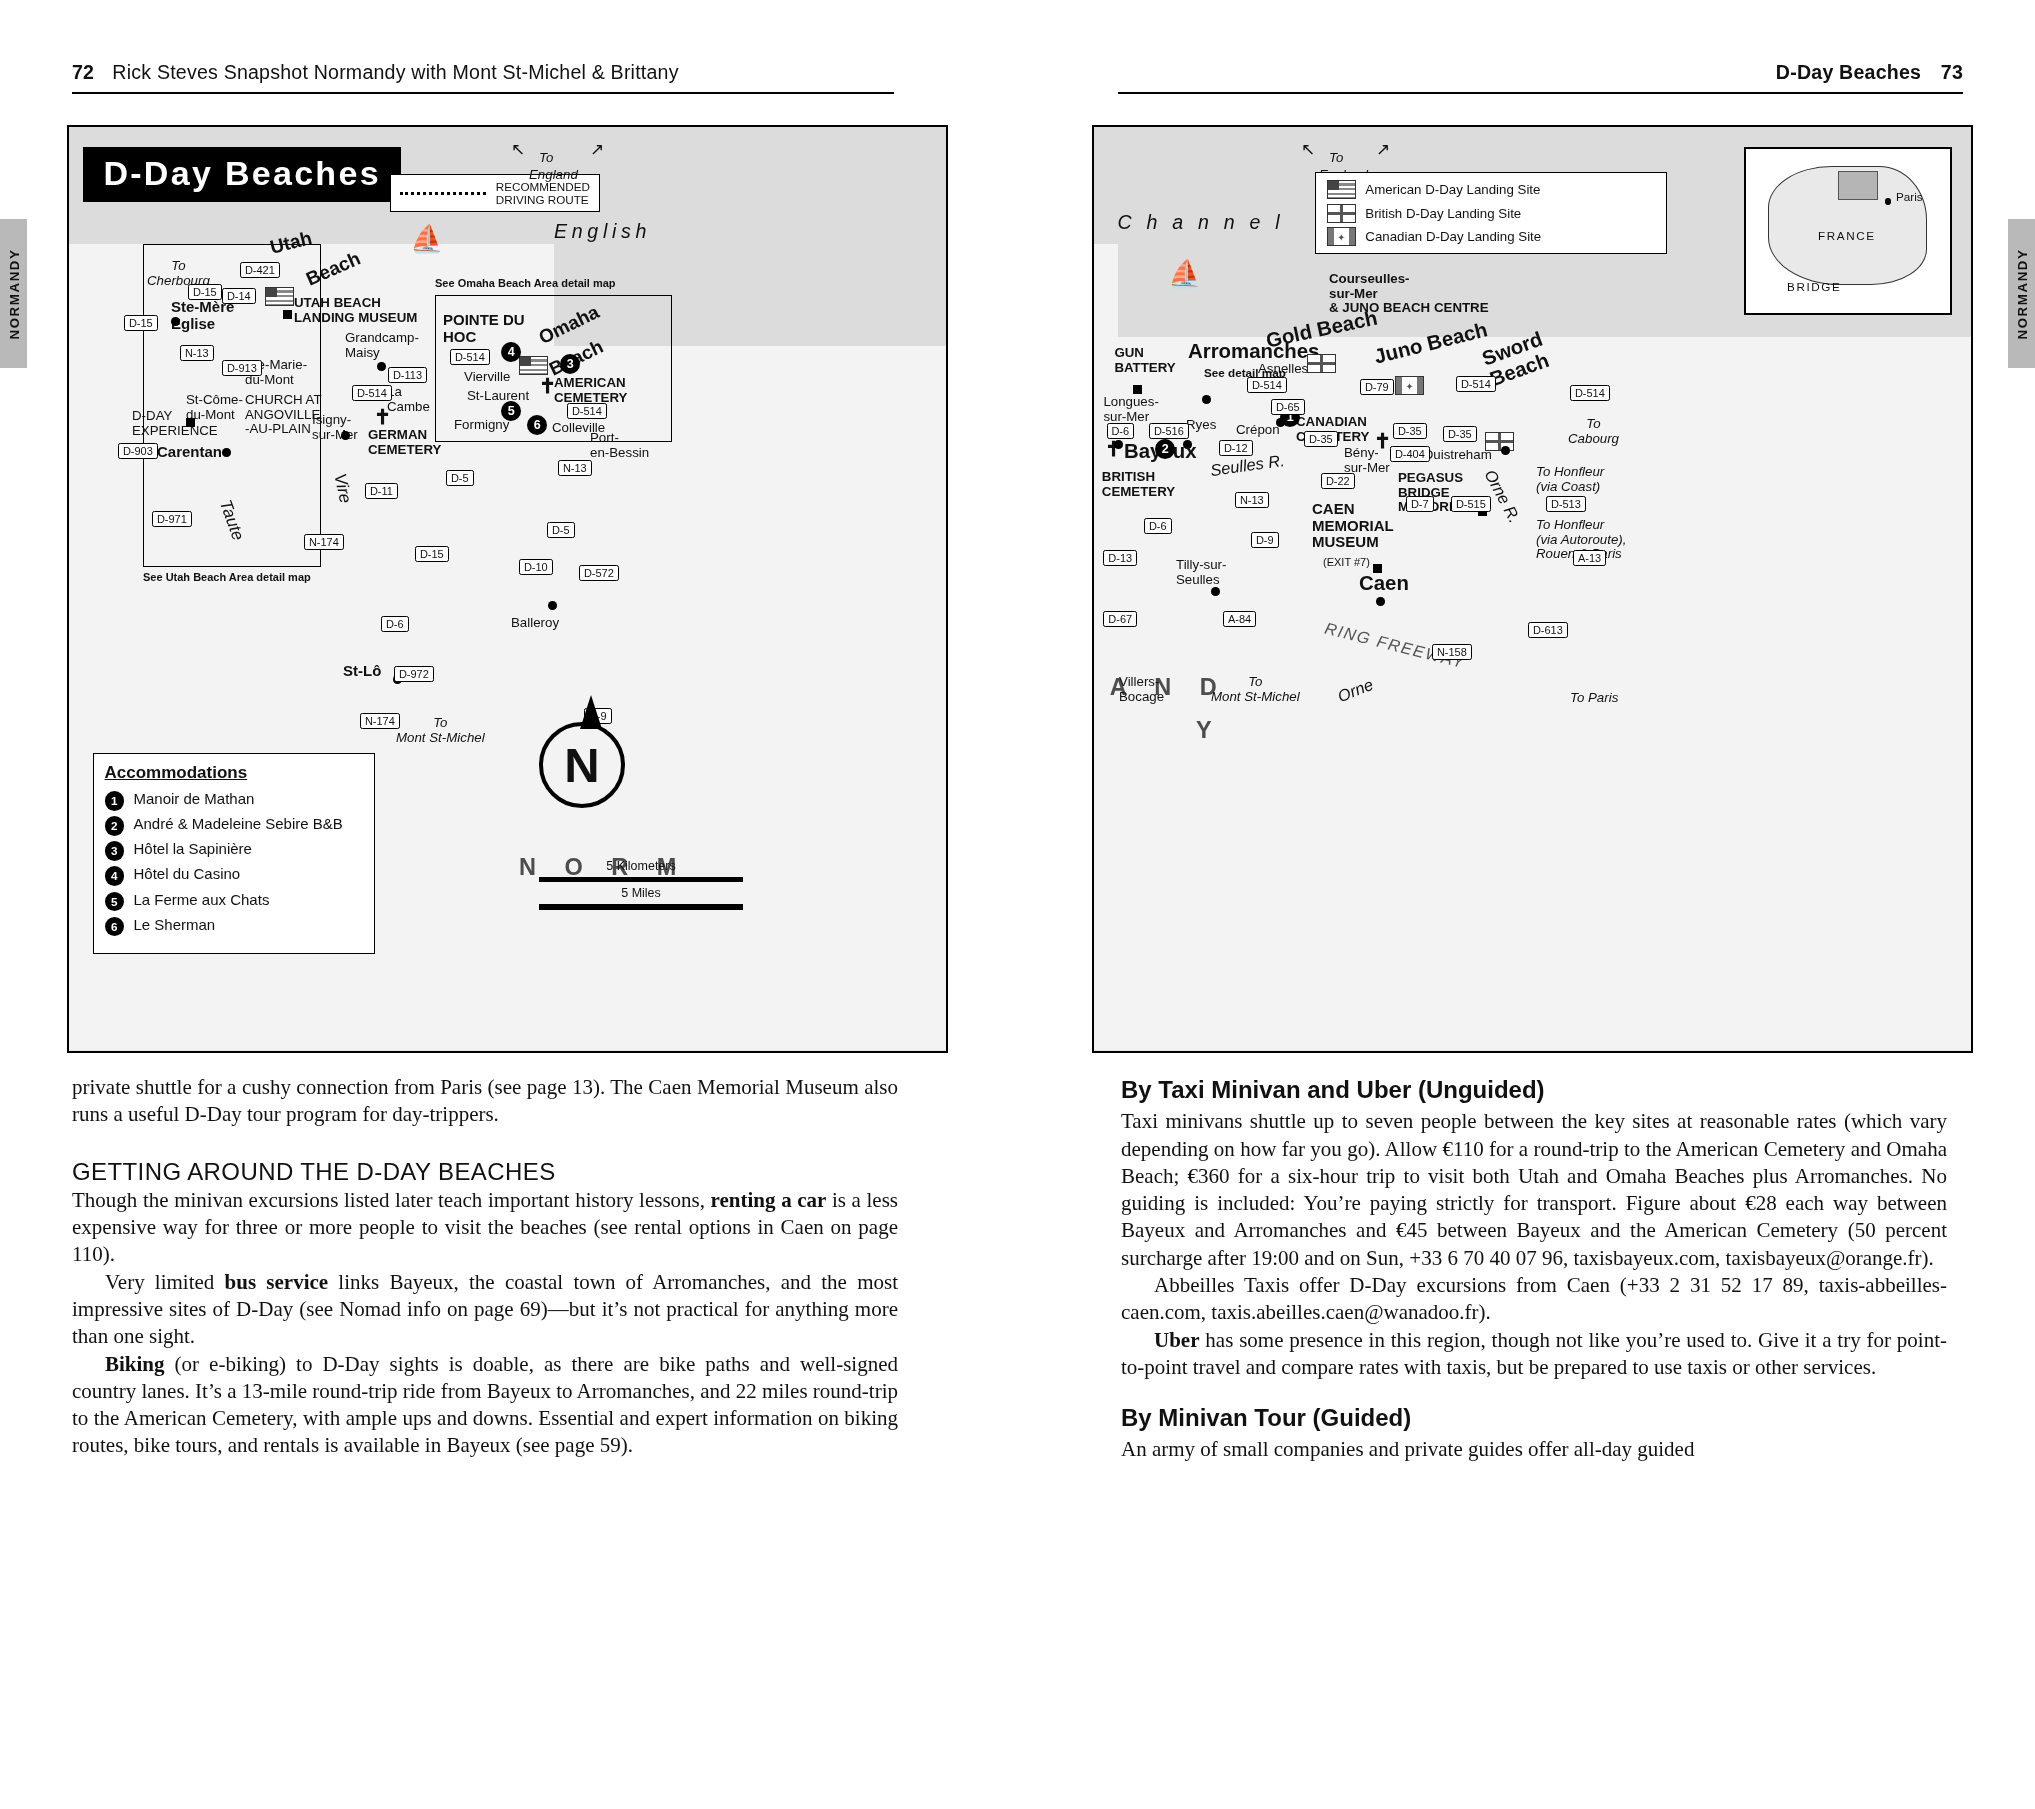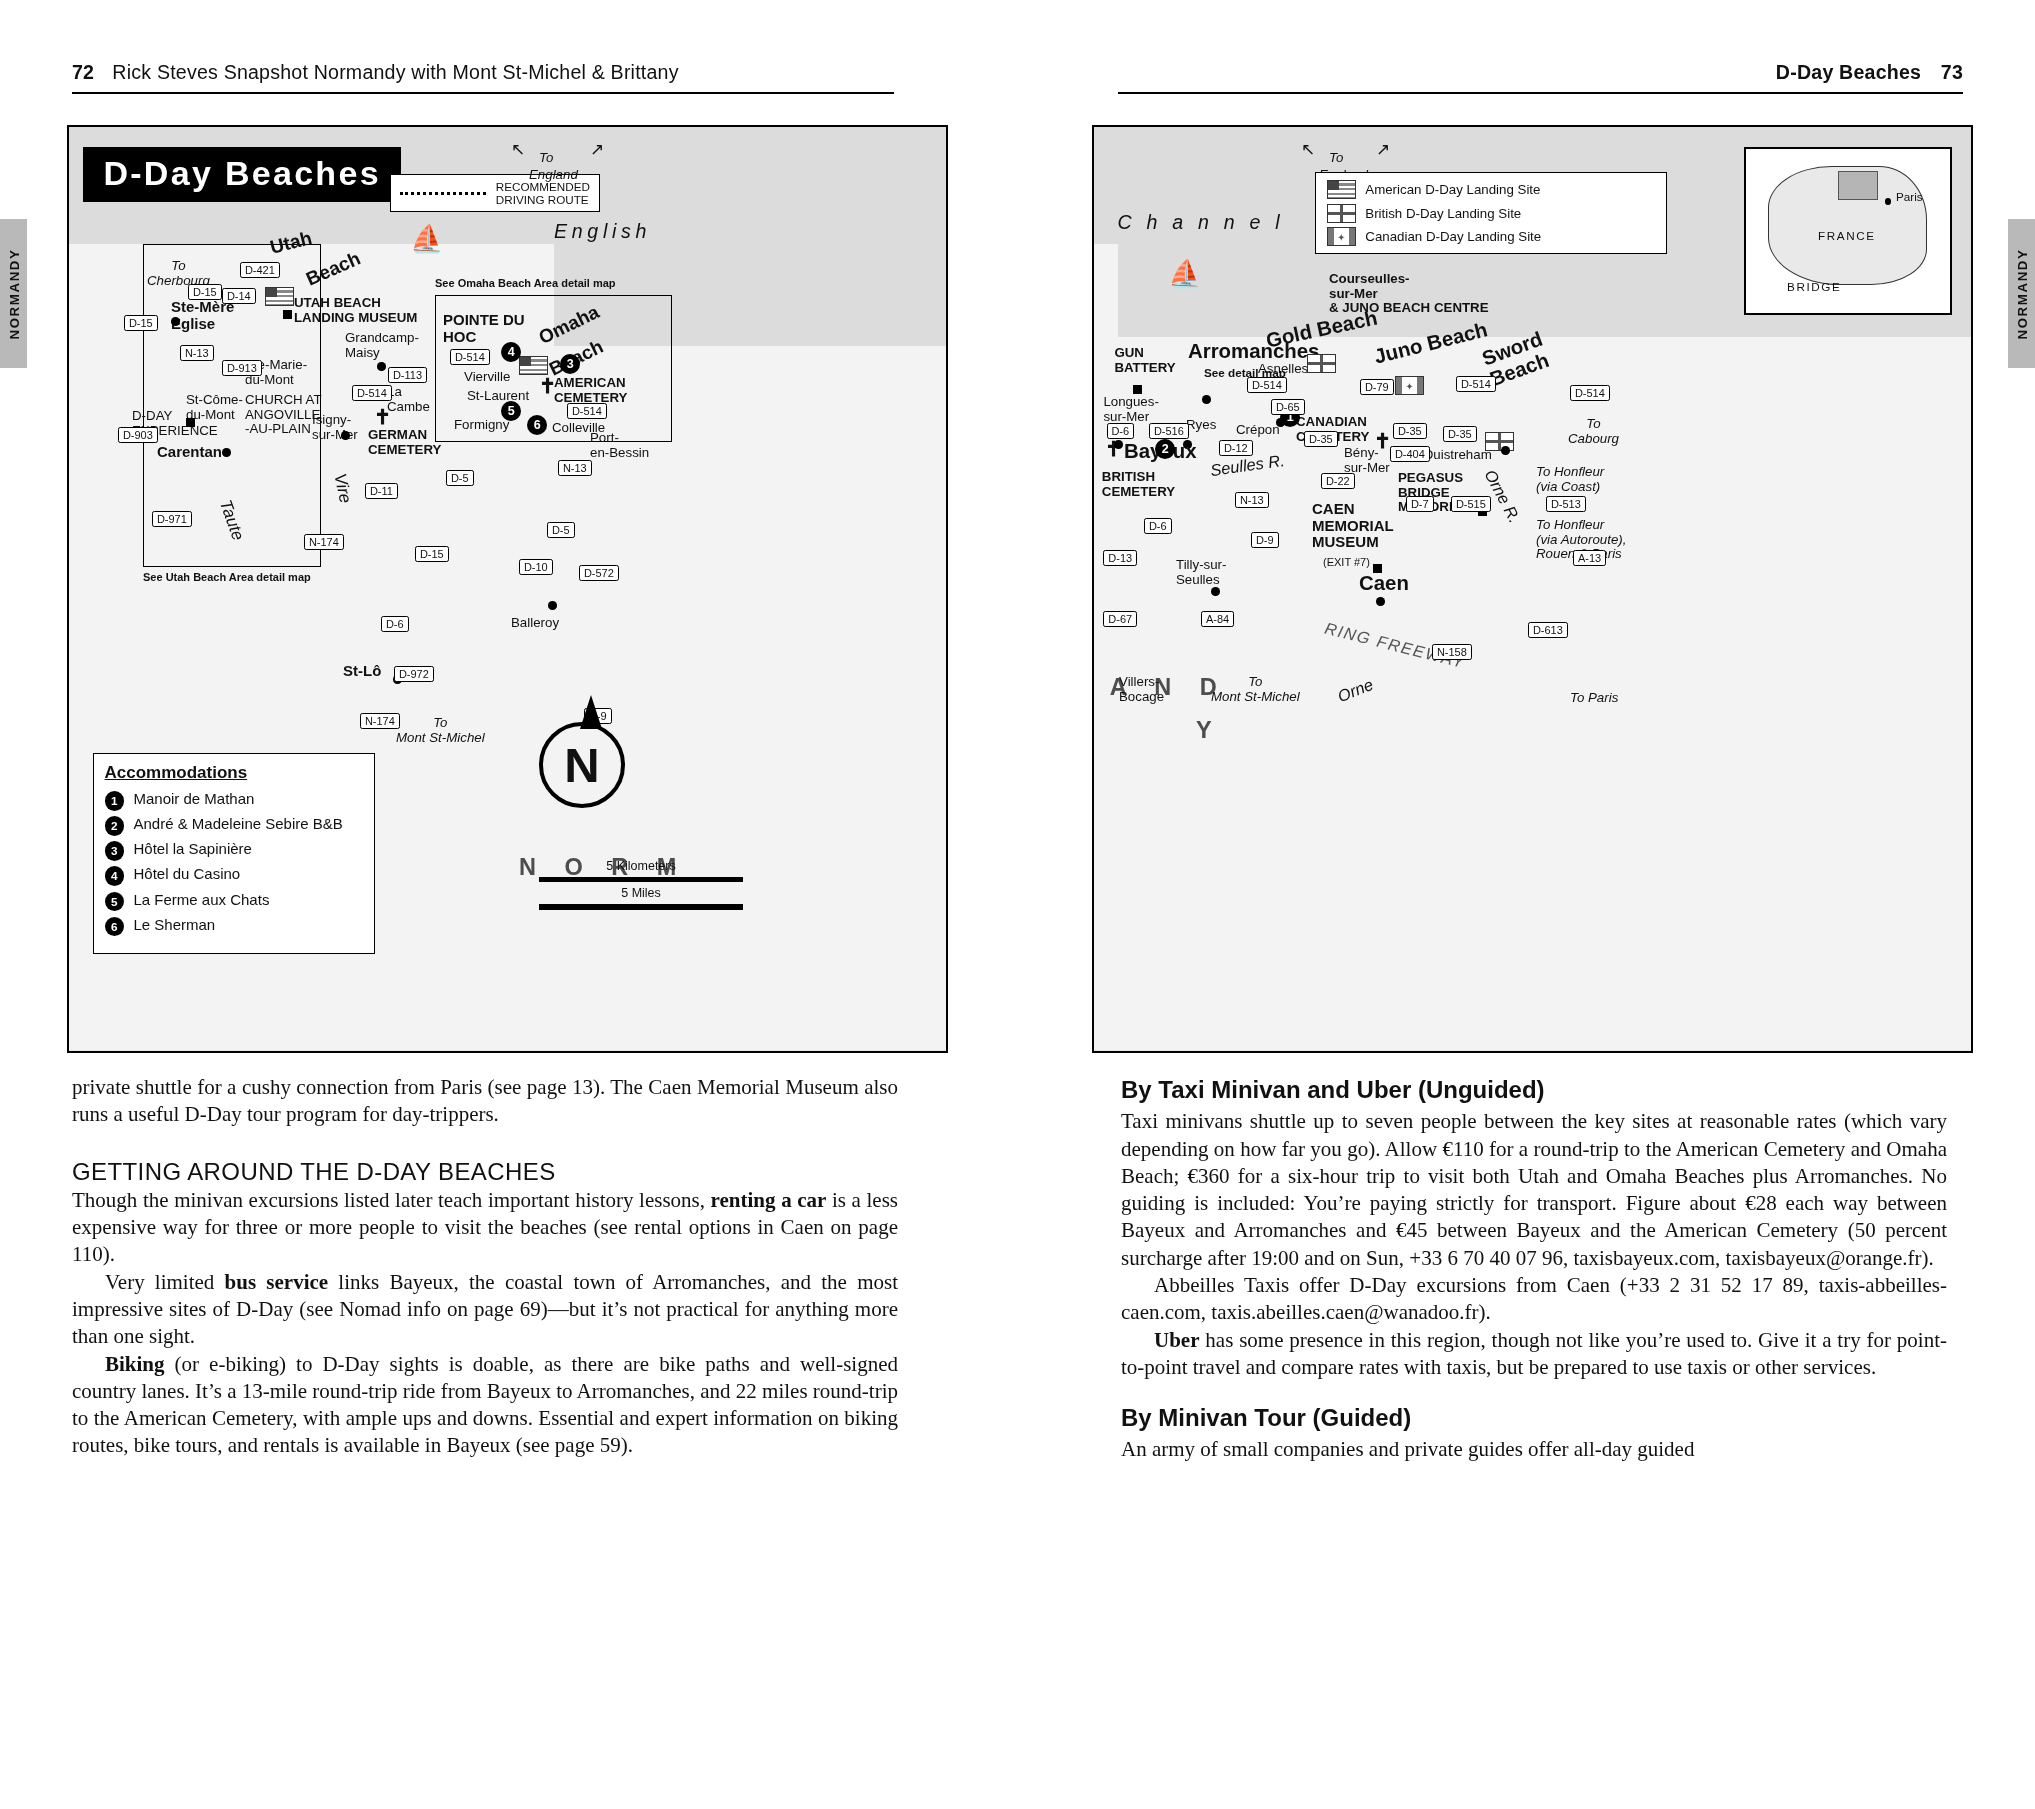--- a/index.html
+++ b/index.html
@@ -235,21 +235,21 @@
     <div class="dot" style="left:479px;top:474px;"></div>
     <div class="lbl i c" style="left:327px;top:589px;">To
 Mont St-Michel</div>
 
     <div class="road" style="left:171px;top:135px;">D-421</div>
     <div class="road" style="left:119px;top:157px;">D-15</div>
     <div class="road" style="left:153px;top:161px;">D-14</div>
     <div class="road" style="left:55px;top:188px;">D-15</div>
     <div class="road" style="left:111px;top:218px;">N-13</div>
     <div class="road" style="left:153px;top:233px;">D-913</div>
-    <div class="road" style="left:49px;top:300px;">D-903</div>
+    <div class="road" style="left:49px;top:316px;">D-903</div>
     <div class="road" style="left:381px;top:222px;">D-514</div>
     <div class="road" style="left:319px;top:240px;">D-113</div>
     <div class="road" style="left:283px;top:258px;">D-514</div>
     <div class="road" style="left:498px;top:276px;">D-514</div>
     <div class="road" style="left:489px;top:333px;">N-13</div>
     <div class="road" style="left:296px;top:356px;">D-11</div>
     <div class="road" style="left:377px;top:343px;">D-5</div>
     <div class="road" style="left:478px;top:395px;">D-5</div>
     <div class="road" style="left:346px;top:419px;">D-15</div>
     <div class="road" style="left:450px;top:432px;">D-10</div>
@@ -431,21 +431,21 @@
     <div class="road" style="left:362px;top:249px;">D-514</div>
     <div class="road" style="left:476px;top:258px;">D-514</div>
     <div class="road" style="left:227px;top:346px;">D-22</div>
     <div class="road" style="left:141px;top:365px;">N-13</div>
     <div class="road" style="left:312px;top:369px;">D-7</div>
     <div class="road" style="left:357px;top:369px;">D-515</div>
     <div class="road" style="left:452px;top:369px;">D-513</div>
     <div class="road" style="left:50px;top:391px;">D-6</div>
     <div class="road" style="left:157px;top:405px;">D-9</div>
     <div class="road" style="left:479px;top:423px;">A-13</div>
-    <div class="road" style="left:107px;top:484px;">A-84</div>
+    <div class="road" style="left:129px;top:484px;">A-84</div>
     <div class="road" style="left:434px;top:495px;">D-613</div>
     <div class="road" style="left:9.4px;top:484px;">D-67</div>
     <div class="road" style="left:9.4px;top:423px;">D-13</div>
     <div class="road" style="left:338px;top:517px;">N-158</div>
   </div>
 
   <div class="col" id="col-left">
     <p>private shuttle for a cushy connection from Paris (see page 13). The Caen Memorial Museum also runs a useful D-Day tour program for day-trippers.</p>
 
     <h2>GETTING AROUND THE D-DAY BEACHES</h2>

